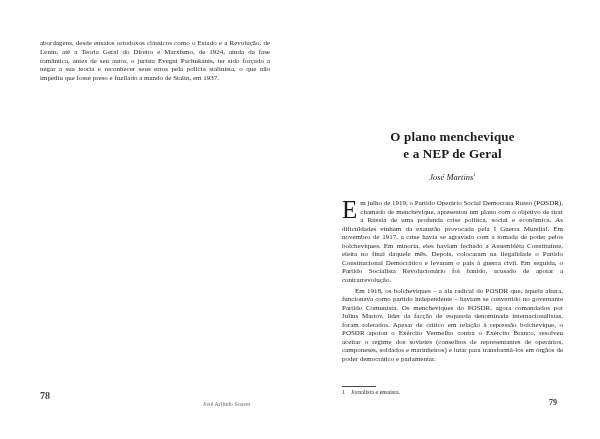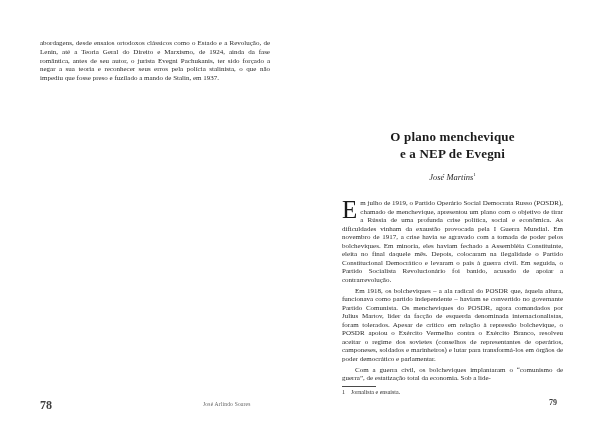--- a/index.html
+++ b/index.html
@@ -19,22 +19,22 @@
     width: 230px;
     font-size: 7px;
     line-height: 8.8px;
     text-align: justify;
     color: #2a2a2a;
   }
   .italic { }
   .left-pagenum {
     position: absolute;
     left: 40px;
-    top: 398px;
-    font-size: 12px;
+    top: 390px;
+    font-size: 10px;
     font-weight: bold;
     color: #3d3d3d;
   }
   .running-footer {
     position: absolute;
     left: 203px;
     top: 401px;
     font-size: 5.5px;
     color: #5f5f5f;
     letter-spacing: 0.2px;
@@ -109,27 +109,26 @@
 <div class="spread">
 
   <div class="left-text"><span>abordagens, desde ensaios ortodoxos clássicos como o </span><span class="italic">Estado e a Revolução</span><span>, de Lenin, até a </span><span class="italic">Teoria Geral do Direito e Marxismo</span><span>, de 1924, ainda da fase romântica, antes de seu autor, o jurista Evegni Pachukanis, ter sido forçado a negar a sua teoria e reconhecer seus erros pela polícia stalinista, o que não impediu que fosse preso e fuzilado a mando de Stalin, em 1937.</span></div>
 
   <div class="left-pagenum">78</div>
   <div class="running-footer">José Arlindo Soares</div>
 
   <div class="right-col">
     <div class="title">
       <div>O plano menchevique</div>
-      <div>e a NEP de Evegni</div>
+      <div>e a NEP de Geral</div>
     </div>
     <div class="byline"><span>José Martins</span><sup>1</sup></div>
     <div class="body-text">
       <p><span class="dropcap">E</span><span>m julho de 1919, o Partido Operário Social Democrata Russo (POSDR), chamado de menchevique, apresentou um plano com o objetivo de tirar a Rússia de uma profunda crise política, social e econômica. As dificuldades vinham da exaustão provocada pela I Guerra Mundial. Em novembro de 1917, a crise havia se agravado com a tomada de poder pelos bolcheviques. Em minoria, eles haviam fechado a Assembléia Constituinte, eleita no final daquele mês. Depois, colocaram na ilegalidade o Partido Constitucional Democrático e levaram o país à guerra civil. Em seguida, o Partido Socialista Revolucionário foi banido, acusado de apoiar a contrarrevolução.</span></p>
       <p>Em 1918, os bolcheviques – a ala radical do POSDR que, àquela altura, funcionava como partido independente – haviam se convertido no governante Partido Comunista. Os mencheviques do POSDR, agora comandados por Julius Martov, líder da facção de esquerda denominada internacionalistas, foram tolerados. Apesar de crítico em relação à repressão bolchevique, o POSDR apoiou o Exército Vermelho contra o Exército Branco, resolveu aceitar o regime dos sovietes (conselhos de representantes de operários, camponeses, soldados e marinheiros) e lutar para transformá-los em órgãos de poder democrático e parlamentar.</p>
-      <p>Com a guerra civil, os bolcheviques implantaram o “comunismo de guerra”, de estatização total da economia. Sob a lide-</p>
     </div>
   </div>
 
   <div class="footnote-rule"></div>
   <div class="footnote"><span class="fn-mark">1</span><span>Jornalista e ensaísta.</span></div>
   <div class="right-pagenum">79</div>
 
 </div>
 
 </body></html>

